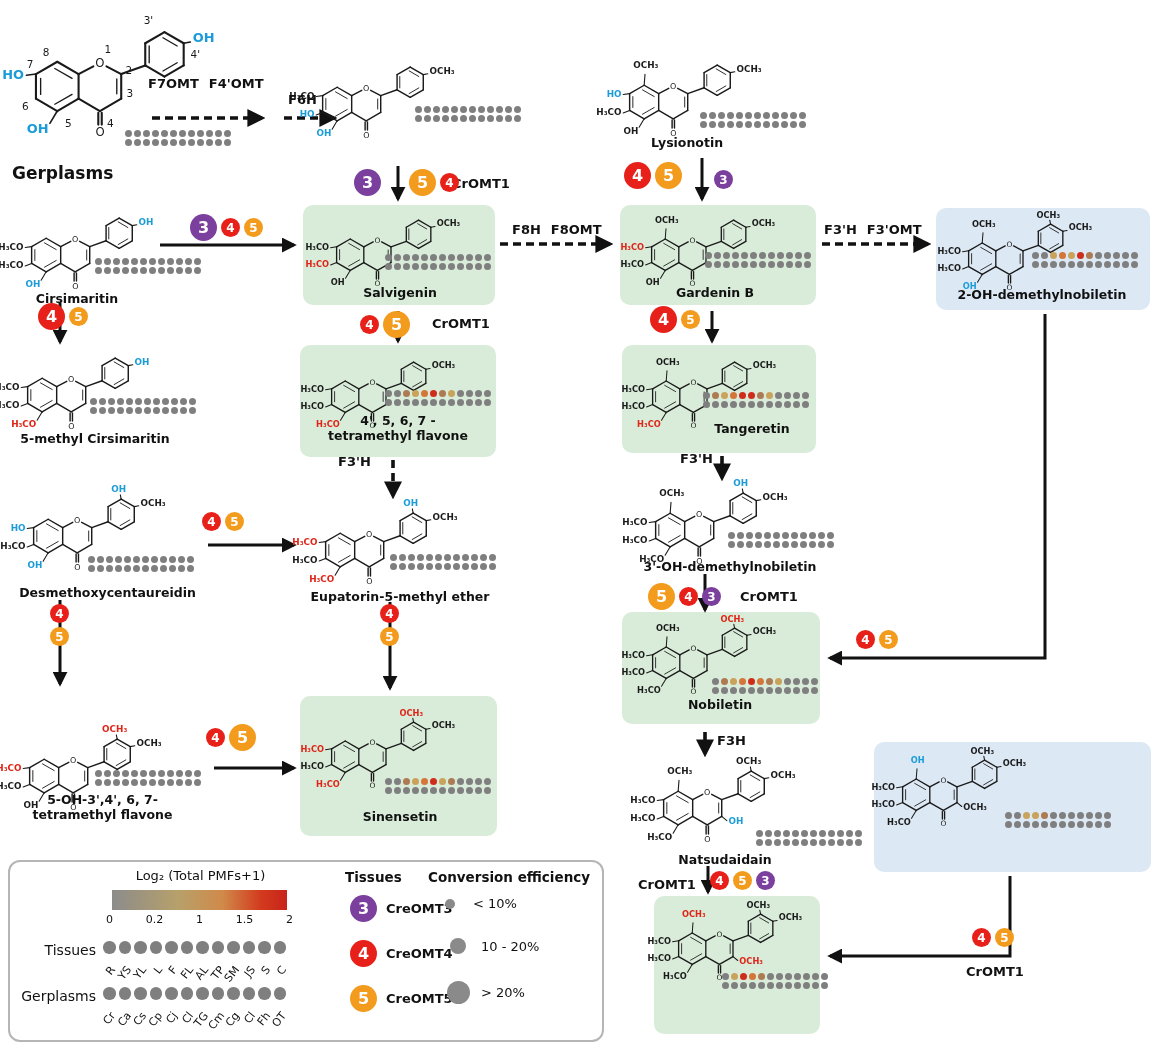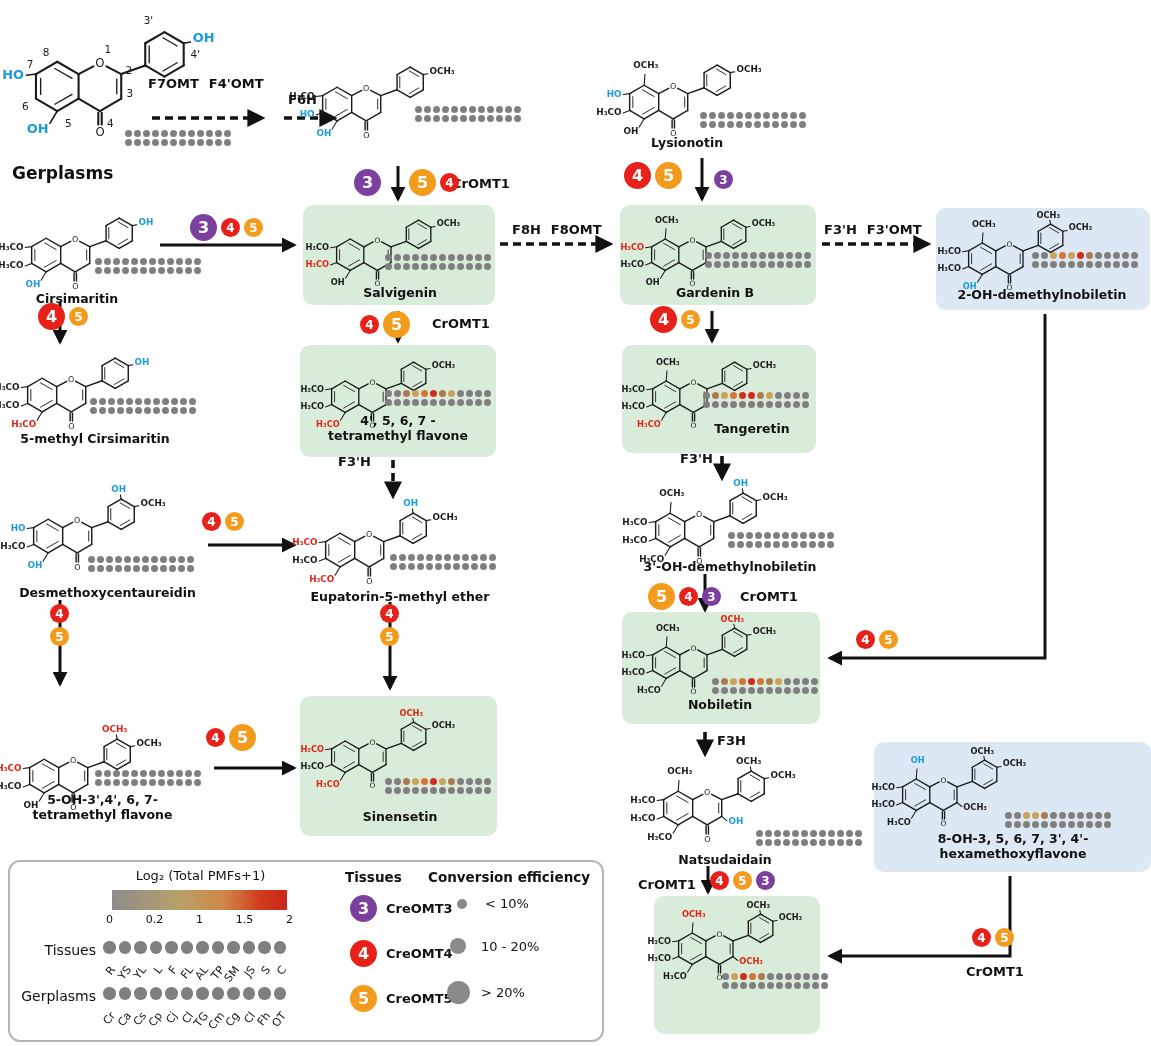--- a/index.html
+++ b/index.html
@@ -1462,22 +1462,20 @@
 tetramethyl flavone</div>
   <div class="cl" style="left:672px;top:422px;width:160px">Tangeretin</div>
   <div class="cl" style="left:630px;top:560px;width:200px">3'-OH-demethylnobiletin</div>
   <div class="cl" style="left:640px;top:698px;width:160px">Nobiletin</div>
   <div class="cl" style="left:640px;top:853px;width:170px">Natsudaidain</div>
   <div class="cl" style="left:0px;top:586px;width:215px">Desmethoxycentaureidin</div>
   <div class="cl" style="left:295px;top:590px;width:210px">Eupatorin-5-methyl ether</div>
   <div class="cl" style="left:0px;top:793px;width:205px">5-OH-3',4', 6, 7-
 tetramethyl flavone</div>
   <div class="cl" style="left:330px;top:810px;width:140px">Sinensetin</div>
-  <div class="cl" style="left:884px;top:832px;width:258px">8-OH-3, 5, 6, 7, 3', 4'-
-hexamethoxyflavone</div>
 
   <div class="ez" style="left:148px;top:76px">
     <span>F7OMT</span>
     <span>F4'OMT</span>
   </div>
   <div class="ez" style="left:288px;top:92px">
     <span>F6H</span>
   </div>
   <div class="ez" style="left:512px;top:222px">
     <span>F8H</span>
@@ -1660,21 +1658,21 @@
     <span>CreOMT4</span>
   </div>
   <div class="litem" style="left:350px;top:985px">
     <span class="bg" style="position:static">
         <span class="bd lg" style="background: rgb(242, 155, 29);">5</span>
       </span>
     <span>CreOMT5</span>
   </div>
 
   <div class="lhead" style="left:428px;top:869px">Conversion efficiency</div>
-  <div class="citem" style="left:449px;top:896px">
+  <div class="citem" style="left:437px;top:896px">
     <span class="cvwrap">
         <span class="cv cv1"></span>
       </span>
     <span>&lt; 10%</span>
   </div>
   <div class="citem" style="left:445px;top:938px">
     <span class="cvwrap">
         <span class="cv cv2"></span>
       </span>
     <span>10 - 20%</span>

